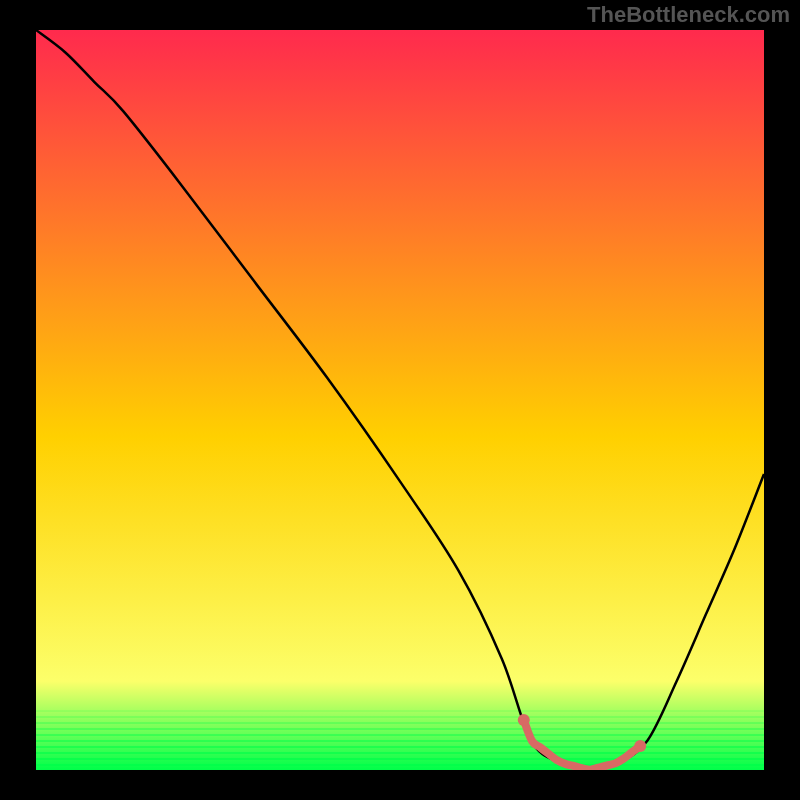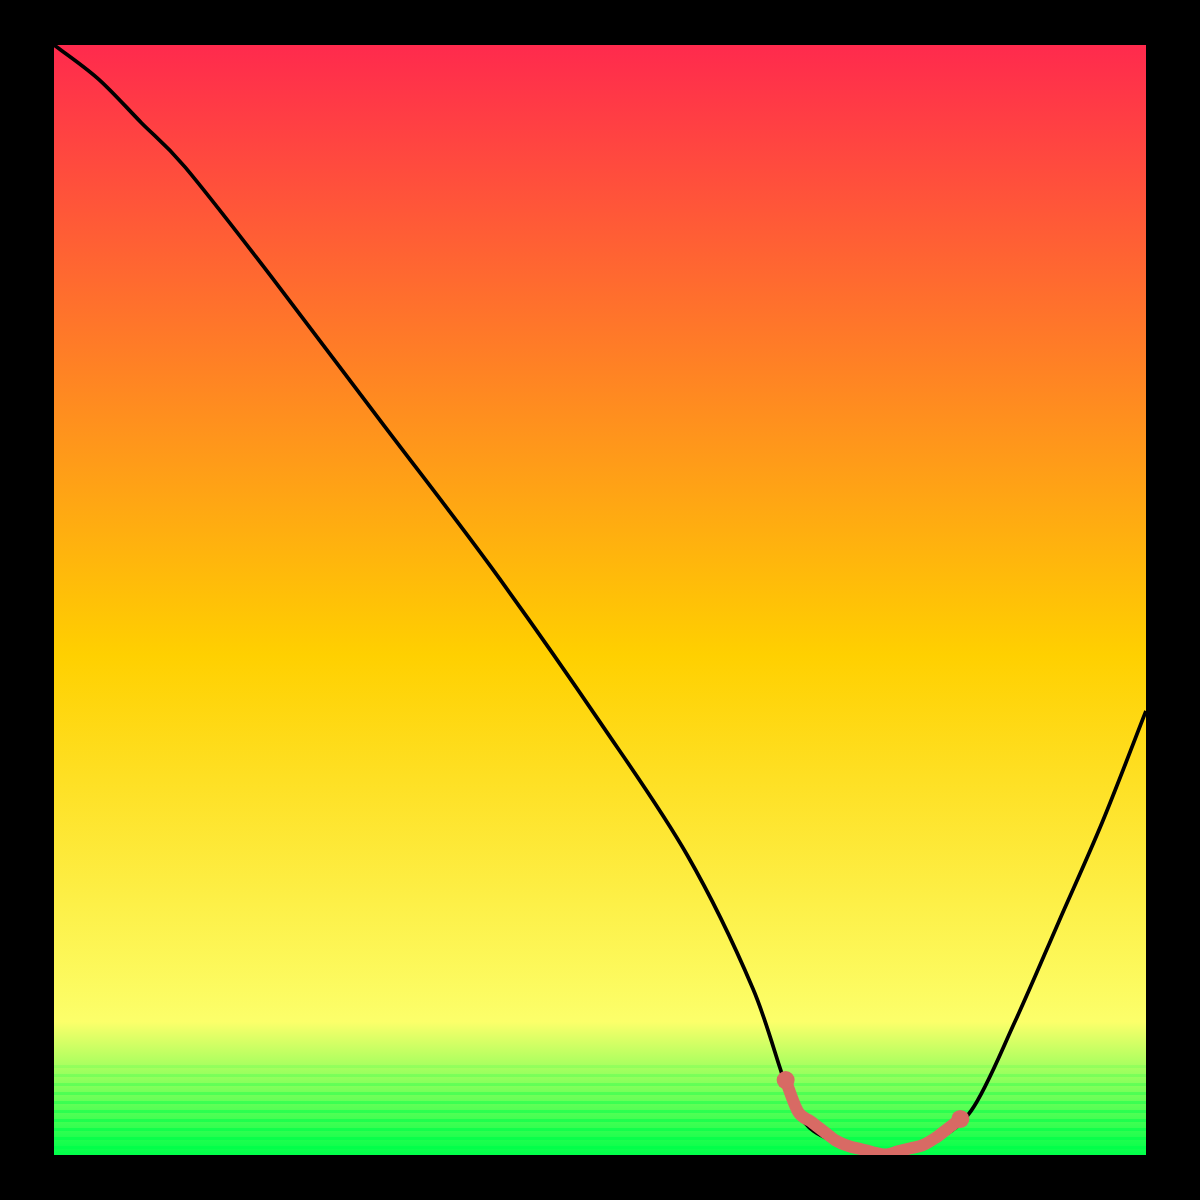--- a/index.html
+++ b/index.html
@@ -29,20 +29,21 @@
   svg {
     position: absolute;
     top: 0;
     left: 0;
   }
 </style>
 </head>
 <body>
 
 <div class="frame">
+  <div class="watermark">TheBottleneck.com</div>
 
   <svg id="chart-svg" width="800" height="800" viewBox="0 0 800 800">
     <defs>
       <linearGradient id="bg-grad" x1="0" y1="0" x2="0" y2="1">
         <stop id="g-top" offset="0%" stop-color="#ff2a4d"></stop>
         <stop id="g-mid" offset="55%" stop-color="#ffd000"></stop>
         <stop id="g-ly" offset="88%" stop-color="#fcff6a"></stop>
         <stop id="g-green" offset="100%" stop-color="#00ff4a"></stop>
       </linearGradient>
       <clipPath id="plot-clip">

